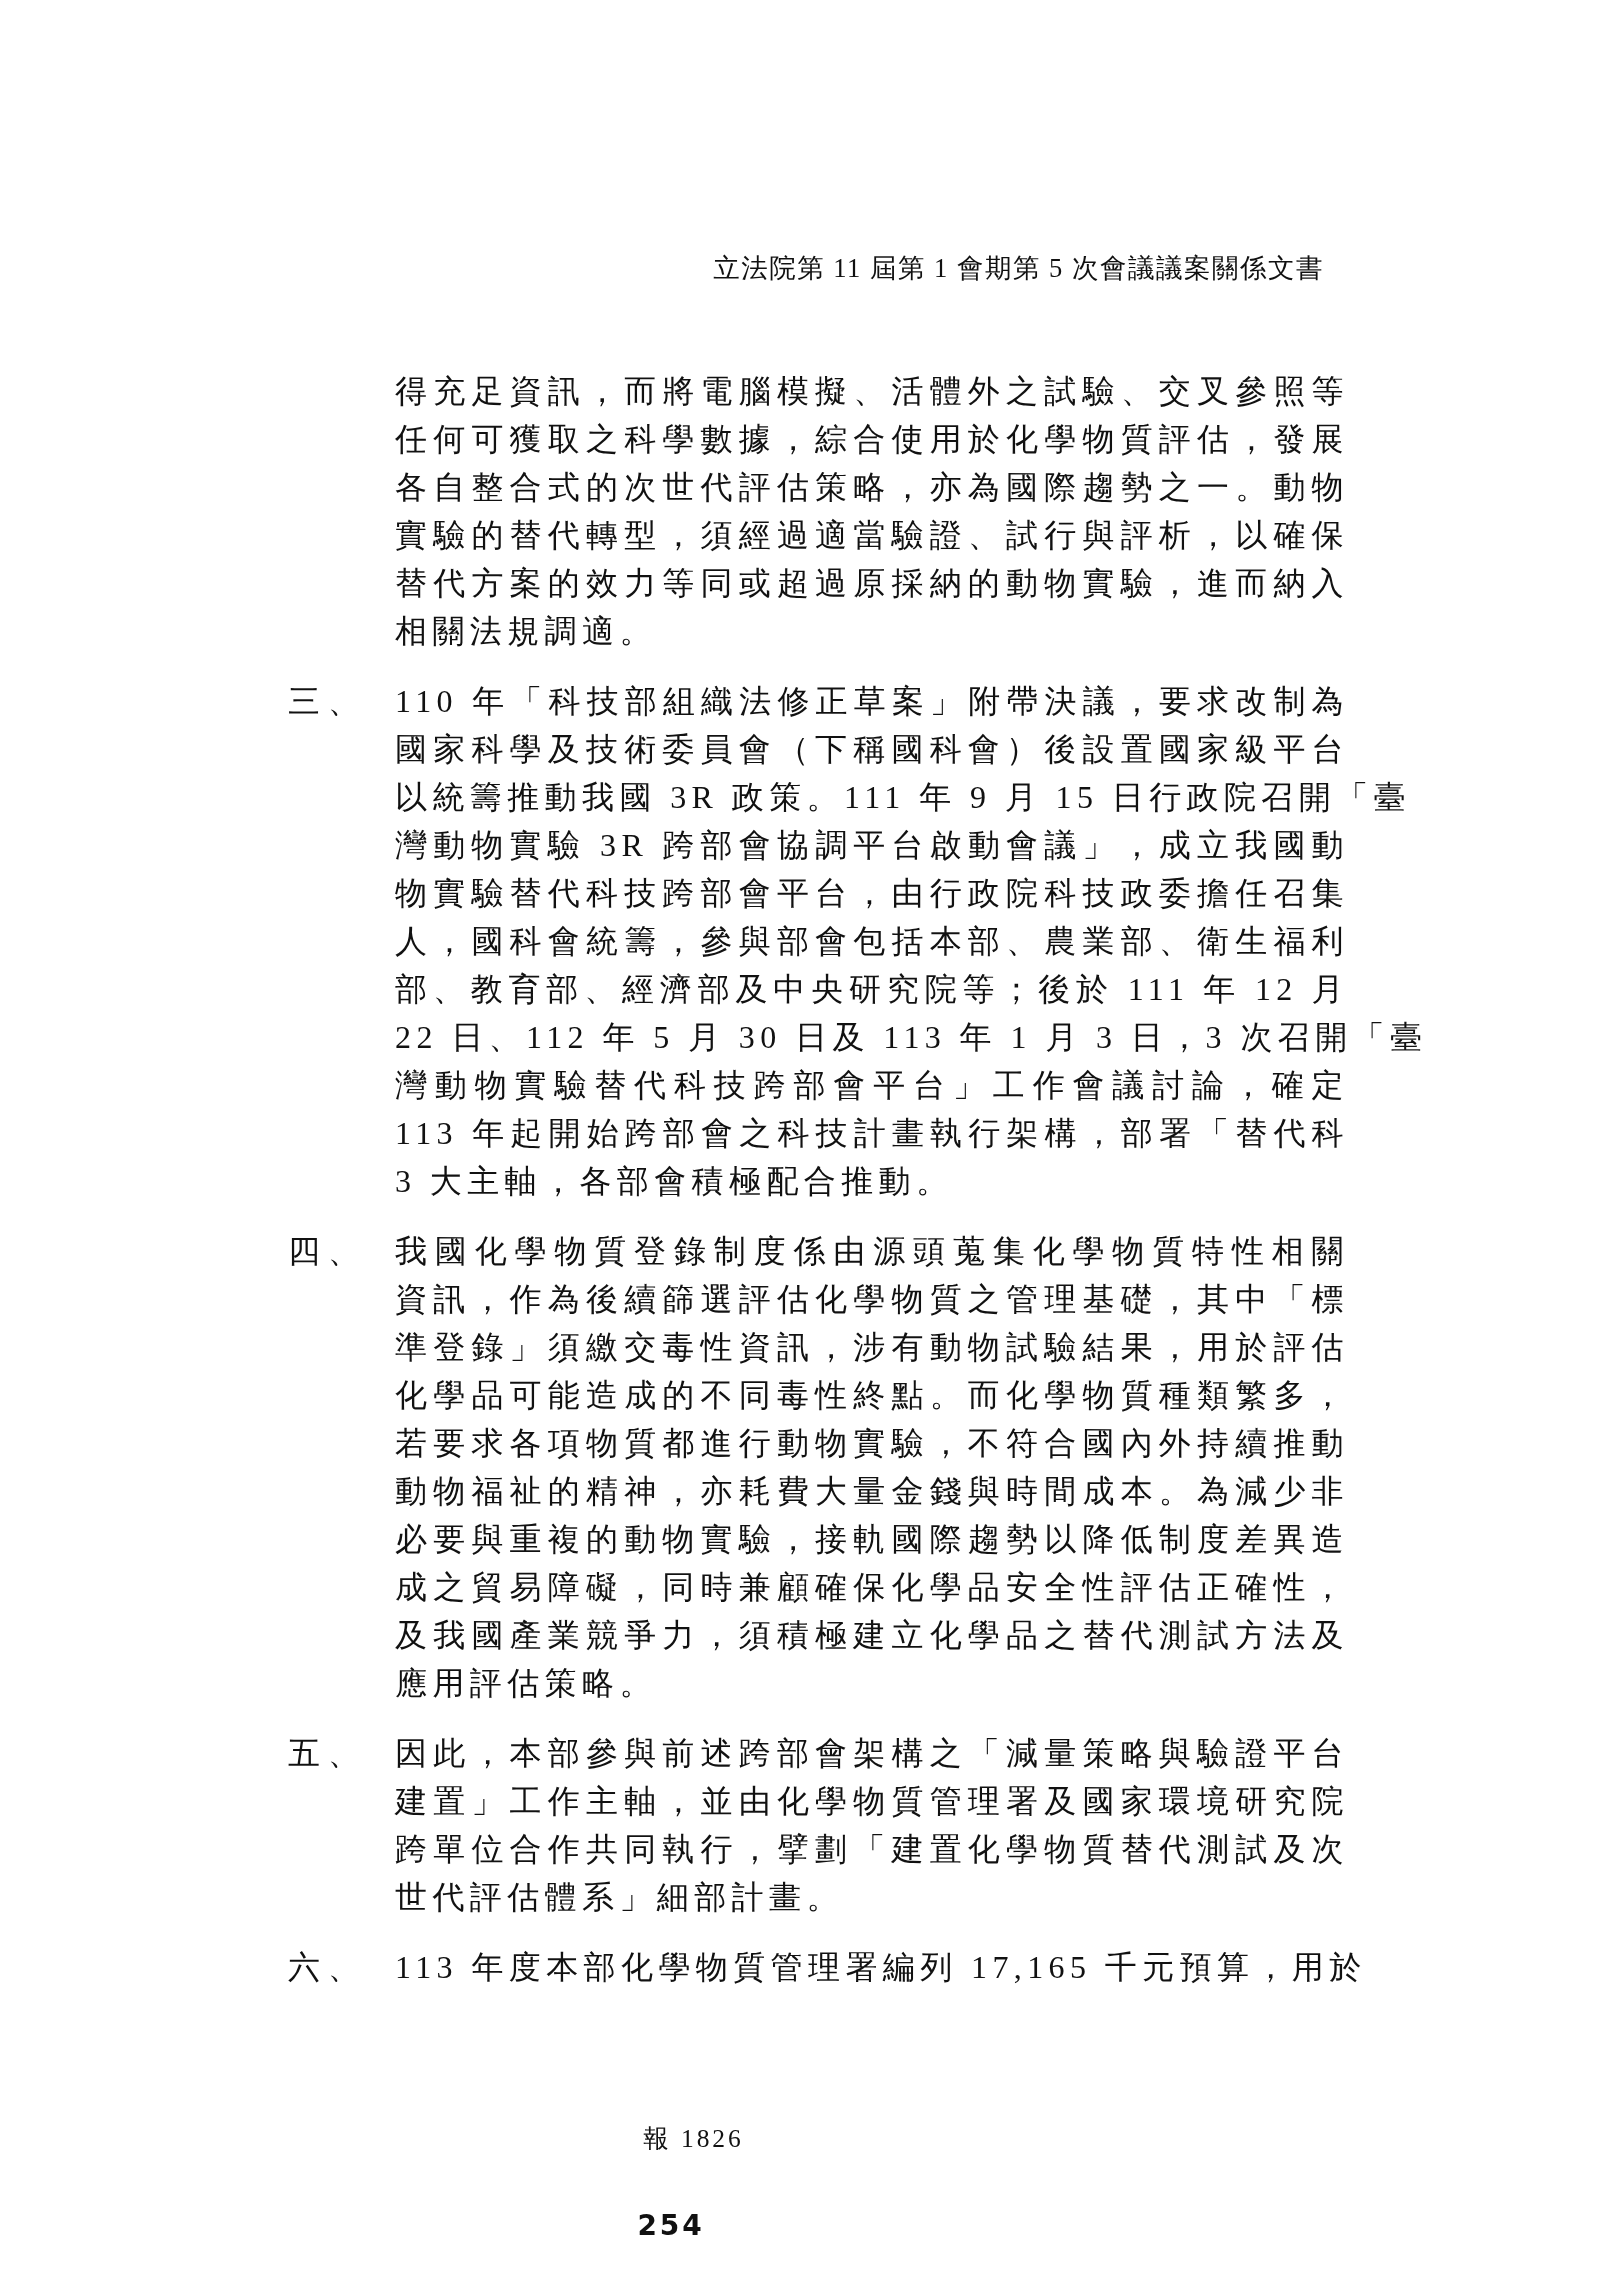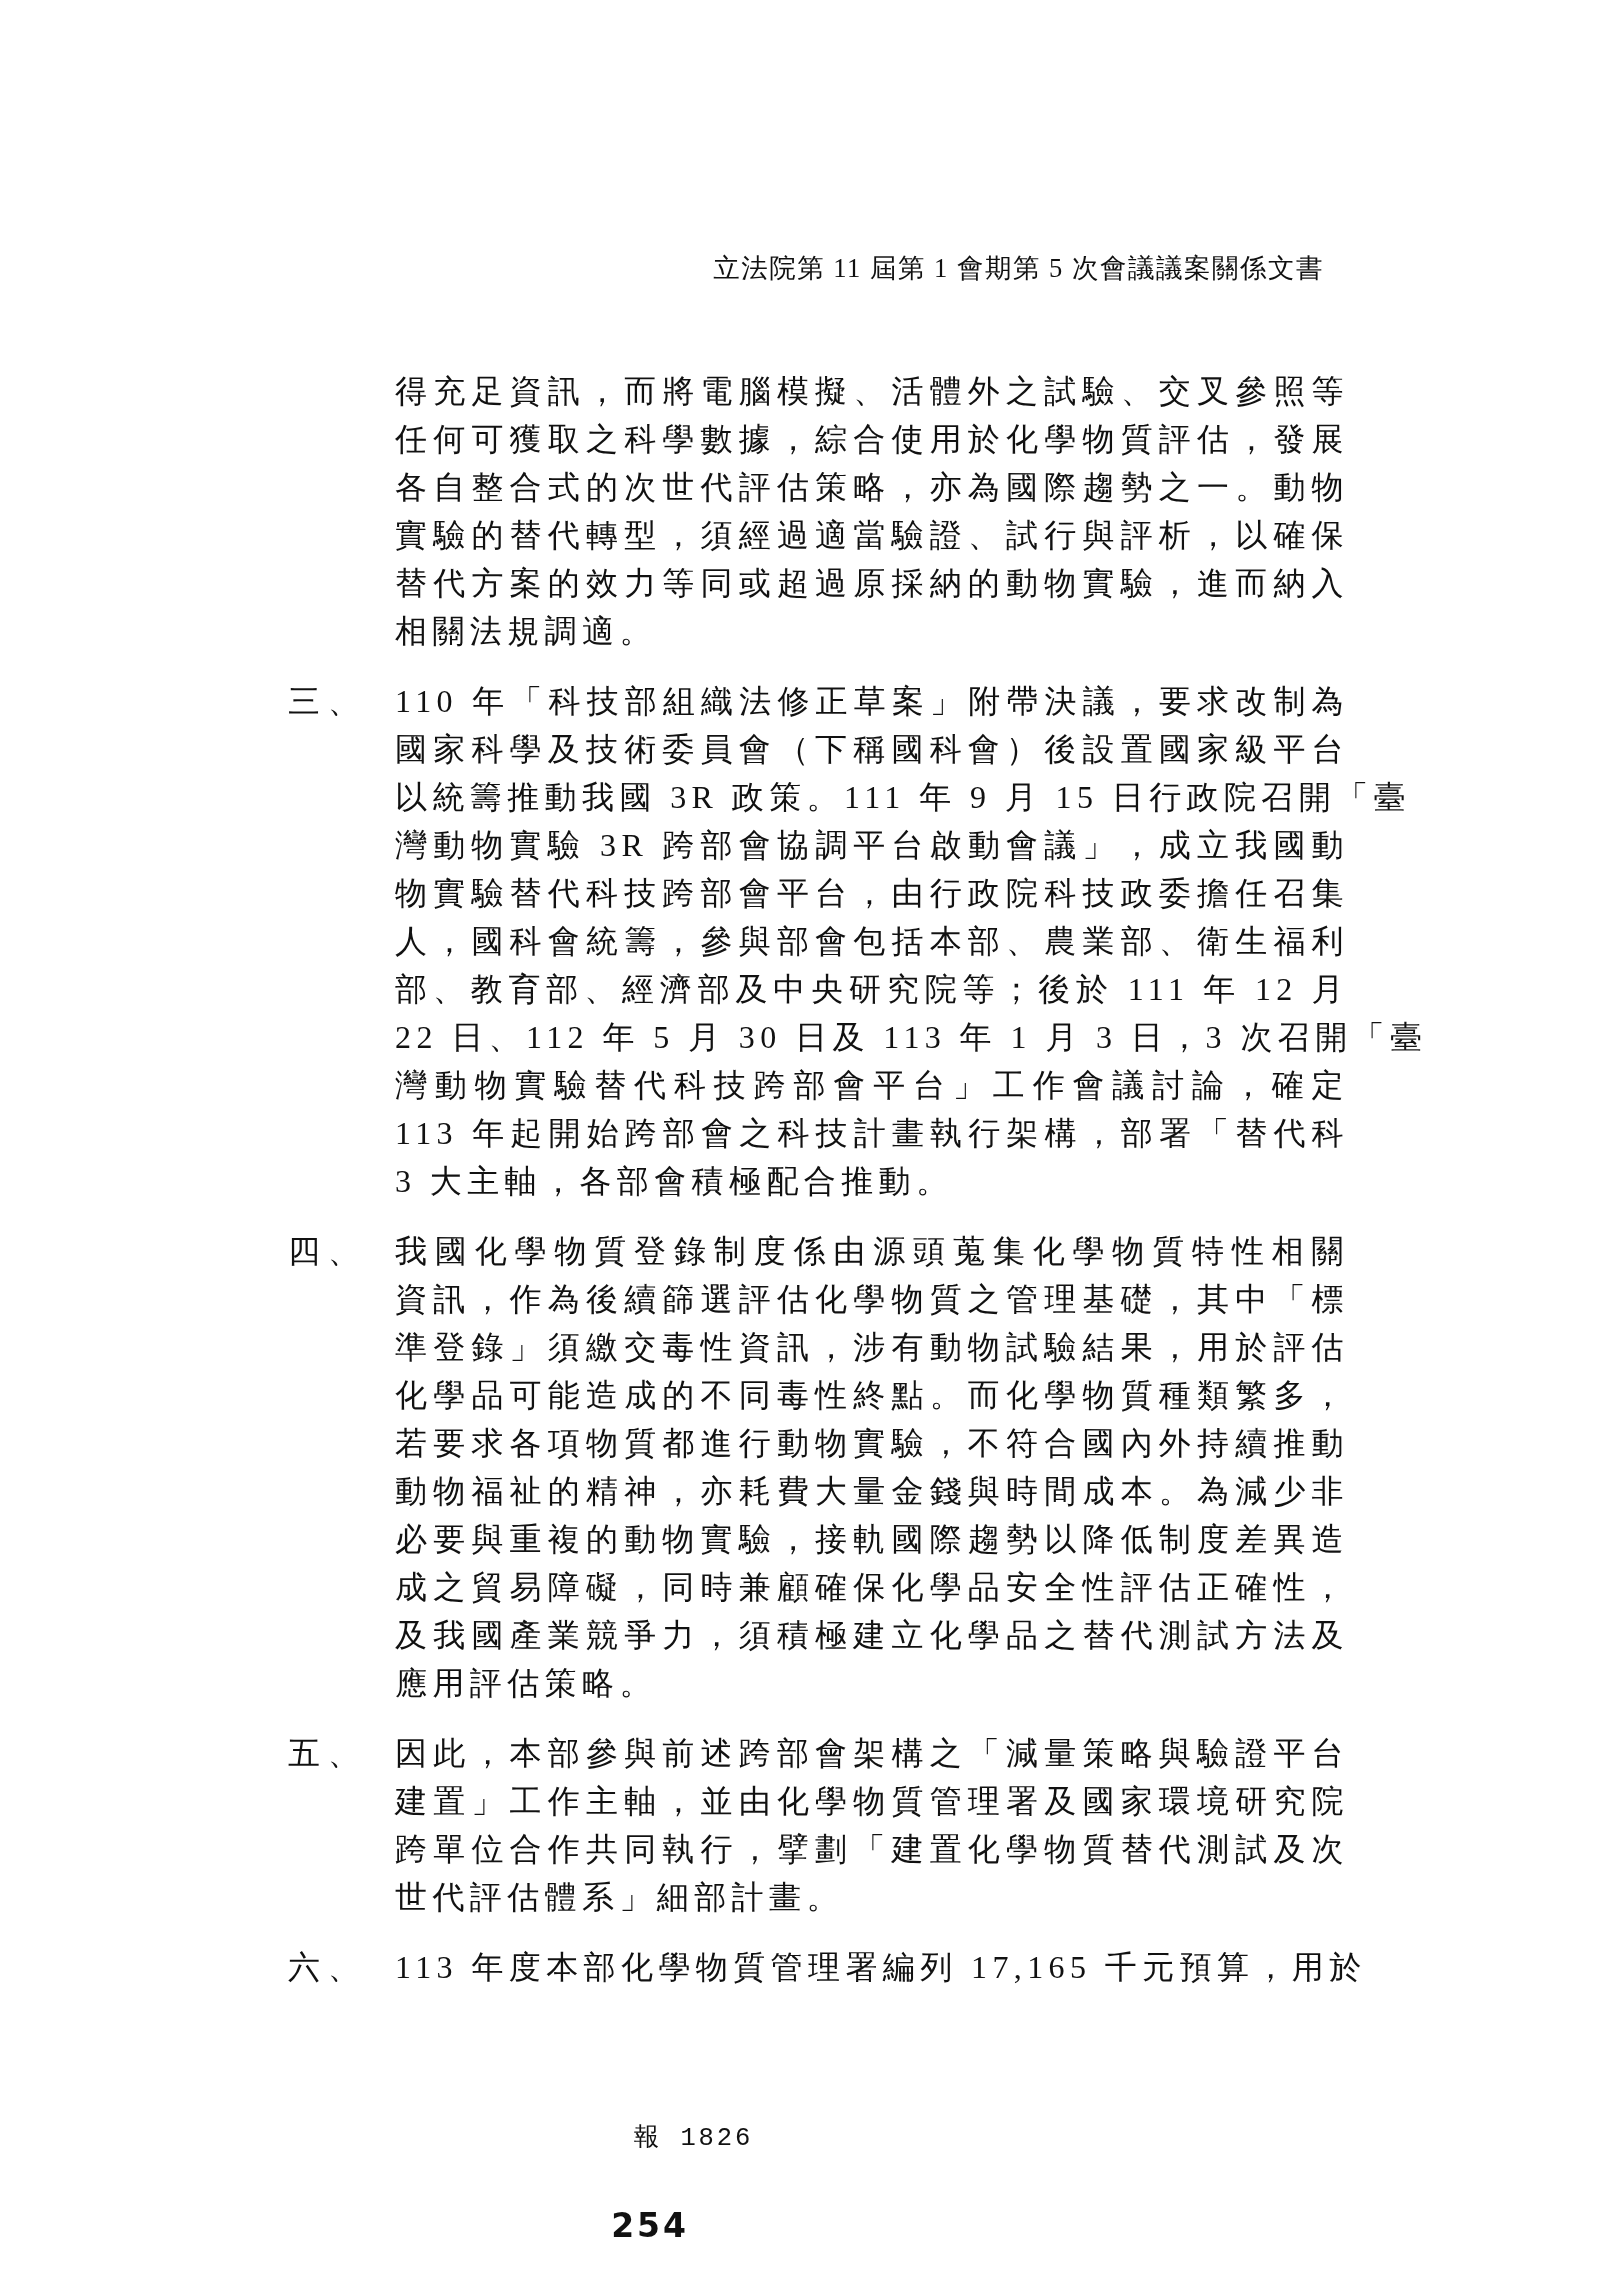--- a/index.html
+++ b/index.html
@@ -37,28 +37,27 @@
   .line.short{
     text-align:left;
     text-align-last:left;
     font-family:Liberation Serif, serif;
   }
   .report{
     position:absolute;left:0;top:2123px;width:1387px;
     text-align:center;
     font-size:25.5px;line-height:31px;letter-spacing:2.9px;
     white-space:nowrap;
-    font-family:Liberation Mono, monospace;
   }
   .pagenum{
     position:absolute;left:0;top:2206px;width:1300px;
     text-align:center;
     font-family:"DejaVu Sans","Liberation Sans",sans-serif;
     font-weight:bold;
-    font-size:33px;line-height:39px;letter-spacing:2.9px;
+    font-size:28px;line-height:39px;letter-spacing:2.9px;padding-left:21px;
   }
 </style>
 </head>
 <body>
 
 <div class="page">
 
   <div class="header">立法院第 11 屆第 1 會期第 5 次會議議案關係文書</div>
 
   <div class="doc-body" id="doc-body">

